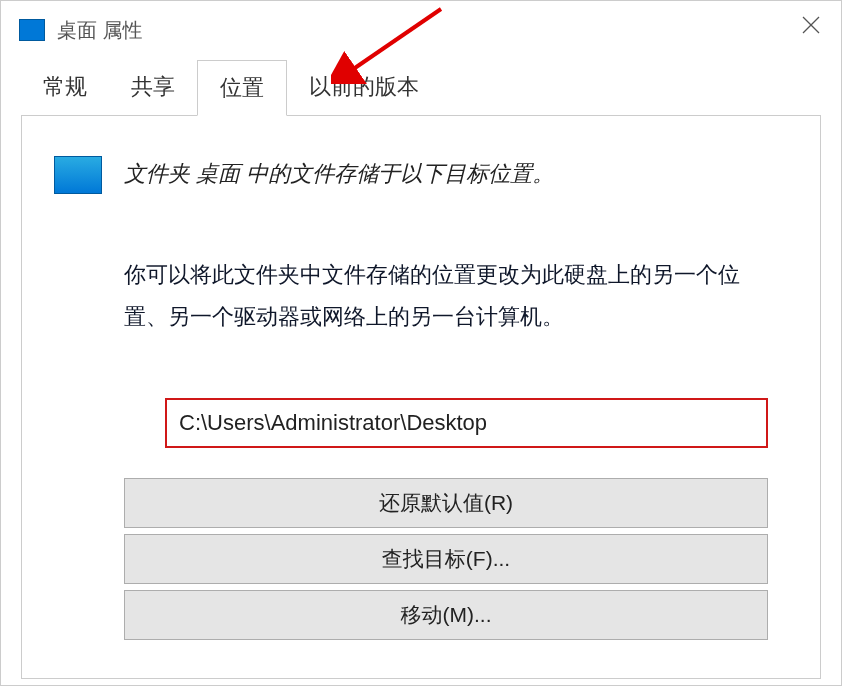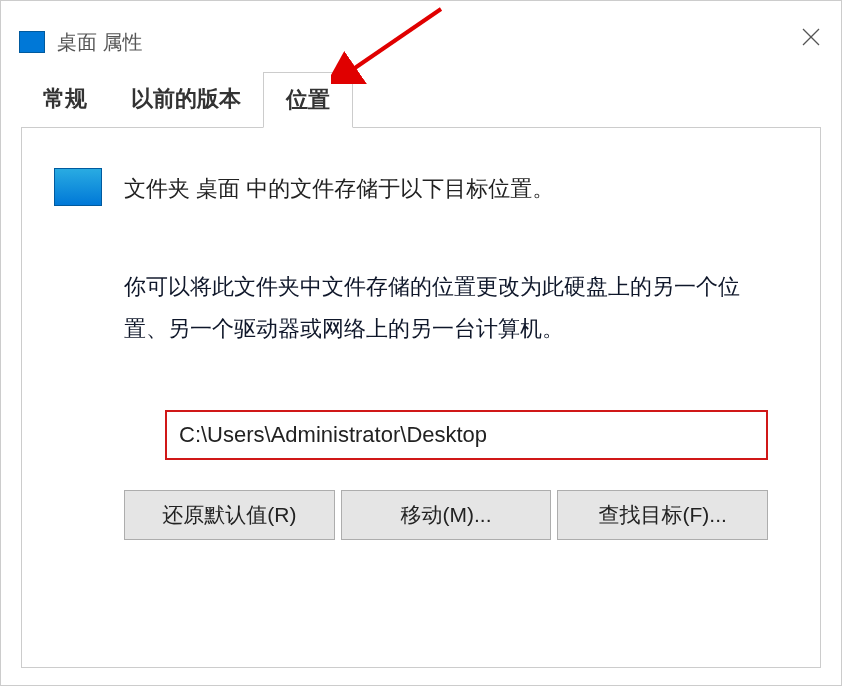--- a/index.html
+++ b/index.html
@@ -20,21 +20,20 @@
       background: #ffffff;
       border: 1px solid #cccccc;
       position: relative;
     }
     .titlebar {
       height: 58px;
       display: flex;
       align-items: center;
       padding: 0 8px;
       position: relative;
-      margin-top: 12px;
     }
     .titlebar-icon {
       width: 26px;
       height: 22px;
       background: #0078d7;
       border: 1px solid #005a9e;
       margin-right: 12px;
       margin-left: 10px;
     }
     .titlebar-title {
@@ -59,21 +58,20 @@
       height: 18px;
     }
     .tabs-container {
       padding: 0 20px;
       position: relative;
     }
     .tabs {
       display: flex;
       border-bottom: 1px solid #cccccc;
       position: relative;
-      font-weight: bold;
     }
     .tab {
       padding: 12px 22px;
       font-size: 22px;
       color: #333333;
       cursor: pointer;
       background: #f8f8f8;
       border: 1px solid transparent;
       border-bottom: none;
       position: relative;
@@ -91,22 +89,23 @@
     }
     .tab-content {
       border: 1px solid #cccccc;
       border-top: none;
       padding: 38px 32px;
       min-height: 540px;
       position: relative;
     }
     .info-row {
       display: flex;
-      align-items: flex-end;
+      align-items: center;
       margin-bottom: 60px;
+      font-style: italic;
     }
     .folder-icon {
       width: 48px;
       height: 38px;
       background: linear-gradient(to bottom, #29abe2, #0078d7);
       border: 1px solid #005a9e;
       margin-right: 22px;
       flex-shrink: 0;
       margin-top: 2px;
     }
@@ -136,20 +135,21 @@
       border: 2px solid #d01818;
       outline: none;
       color: #222222;
       font-family: "Microsoft YaHei", "Segoe UI", sans-serif;
     }
     .buttons-row {
       display: flex;
       margin-left: 70px;
       margin-right: 20px;
       gap: 6px;
+      flex-direction: column;
     }
     .action-btn {
       flex: 1;
       padding: 10px 8px;
       font-size: 21px;
       background: #e5e5e5;
       border: 1px solid #adadad;
       cursor: pointer;
       color: #222222;
       font-family: "Microsoft YaHei", "Segoe UI", sans-serif;
@@ -185,32 +185,33 @@
       <marker id="arrowhead" markerWidth="10" markerHeight="10" refX="2" refY="5" orient="auto">
         <polygon points="0 0, 10 5, 0 10" fill="#e00000"></polygon>
       </marker>
     </defs>
     <line x1="110" y1="5" x2="18" y2="68" stroke="#e00000" stroke-width="4" marker-end="url(#arrowhead)"></line>
   </svg>
 
   <div class="tabs-container">
     <div class="tabs">
       <div class="tab">常规</div>
+      <div class="tab">共享</div>
+      <div class="tab active">位置</div>
       <div class="tab">以前的版本</div>
-      <div class="tab active">位置</div>
     </div>
     <div class="tab-content">
       <div class="info-row">
         <div class="folder-icon"></div>
         <div class="info-text">文件夹 桌面 中的文件存储于以下目标位置。</div>
       </div>
       <div class="description">你可以将此文件夹中文件存储的位置更改为此硬盘上的另一个位置、另一个驱动器或网络上的另一台计算机。</div>
       <div class="path-container">
         <input type="text" class="path-input" value="C:\Users\Administrator\Desktop" style="">
       </div>
       <div class="buttons-row">
         <button class="action-btn">还原默认值(R)</button>
+        <button class="action-btn">查找目标(F)...</button>
         <button class="action-btn">移动(M)...</button>
-        <button class="action-btn">查找目标(F)...</button>
       </div>
     </div>
   </div>
 </div>
 
 </body></html>

